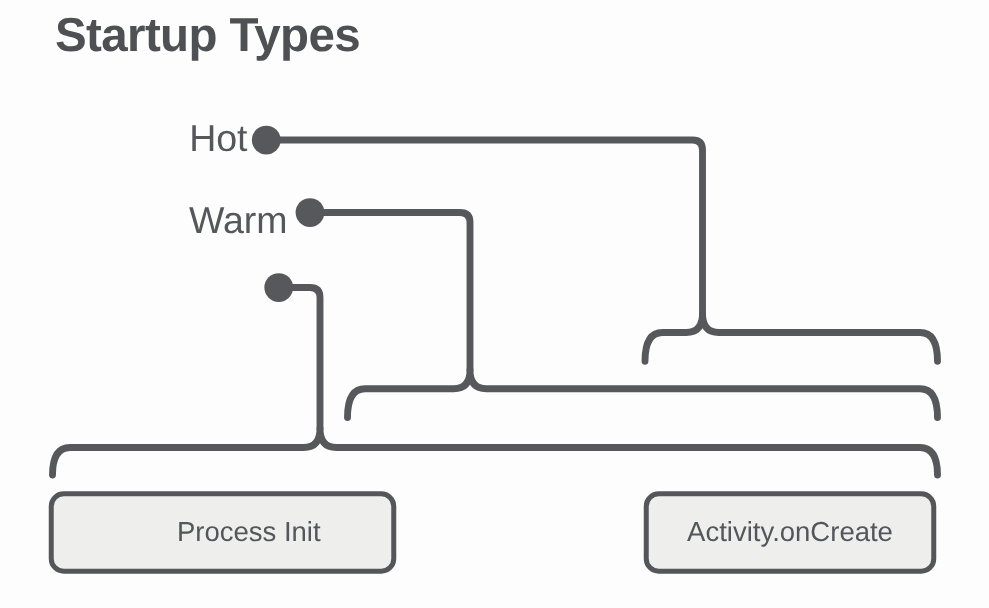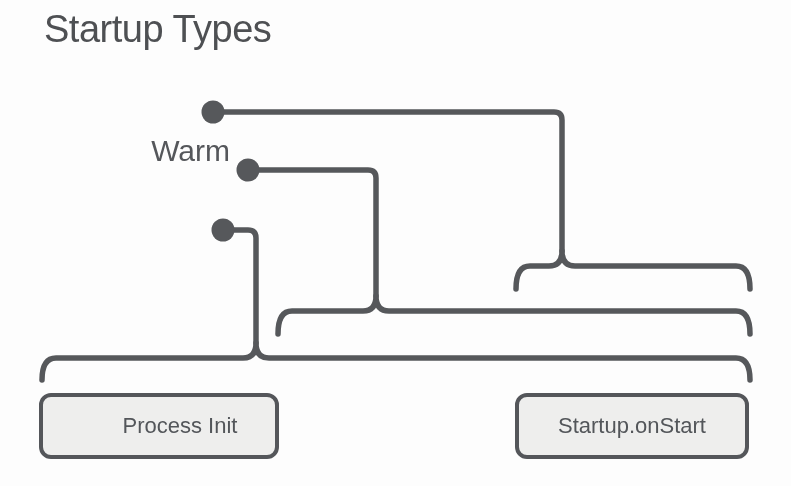--- a/index.html
+++ b/index.html
@@ -15,42 +15,42 @@
   html,body{background:var(--background);}
   body{font-family:"Liberation Sans", sans-serif;}
   .canvas{
     position:relative;
     width:791px;height:486px;
     background:var(--background);
     overflow:hidden;
   }
   .title{
     position:absolute;left:44px;top:8px;
-    font-size:38px;font-weight:400;letter-spacing:-0.5px;
+    font-size:38px;font-weight:700;letter-spacing:-0.5px;
     color:var(--title-text);
   }
   .lines-layer{position:absolute;left:0;top:0;width:791px;height:486px;}
   .line{fill:none;stroke:var(--line);stroke-width:5.5;stroke-linecap:round;stroke-linejoin:round;}
   .dot{fill:var(--line);stroke:none;}
   .row-label{
     position:absolute;height:32px;line-height:32px;
     font-size:30px;color:var(--label-text);text-align:right;
   }
   .label-hot {left:60px;top:96px;width:138px;}
-  .label-warm{left:60px;top:135px;width:170px;}
+  .label-warm{left:60px;top:161px;width:170px;}
   .label-cold{left:60px;top:213px;width:147px;}
   .phase-box{
     position:absolute;top:393px;height:66px;
     background:var(--box-fill);
     border:4.5px solid var(--box-border);
     border-radius:12px;
     display:flex;align-items:center;justify-content:center;
     font-size:22px;color:var(--box-text);
   }
-  .box-1{left:39px;width:240px;padding-left:42px;}
+  .box-1{left:39px;width:278px;padding-left:42px;}
   .box-2{left:280px;width:234px;}
   .box-3{left:515px;width:234px;}
 </style>
 </head>
 <body>
 
 <div class="canvas">
 
   <div class="title">Startup Types</div>
 
@@ -62,22 +62,23 @@
 
     <path class="line" d="M 248,170 H 368 Q 376,170 376,178 V 296"></path>
     <path class="line" d="M 278,334 Q 278,311 292,311 H 363 Q 376,311 376,296 Q 376,311 389,311 H 736 Q 750,311 750,334"></path>
     <circle class="dot" cx="248" cy="170" r="11.5"></circle>
 
     <path class="line" d="M 223,230 H 248 Q 256,230 256,238 V 343"></path>
     <path class="line" d="M 42,380 Q 42,358 56,358 H 243 Q 256,358 256,343 Q 256,358 269,358 H 736 Q 750,358 750,380"></path>
     <circle class="dot" cx="223" cy="230" r="11.5"></circle>
   </svg>
 
+  <div class="row-label label-hot">Hot</div>
   <div class="row-label label-warm">Warm</div>
 
   <div class="phase-box box-1">
     <span>Process Init</span>
   </div>
   <div class="phase-box box-3">
-    <span>Startup.onStart</span>
+    <span>Activity.onCreate</span>
   </div>
 
 </div>
 
 </body></html>

